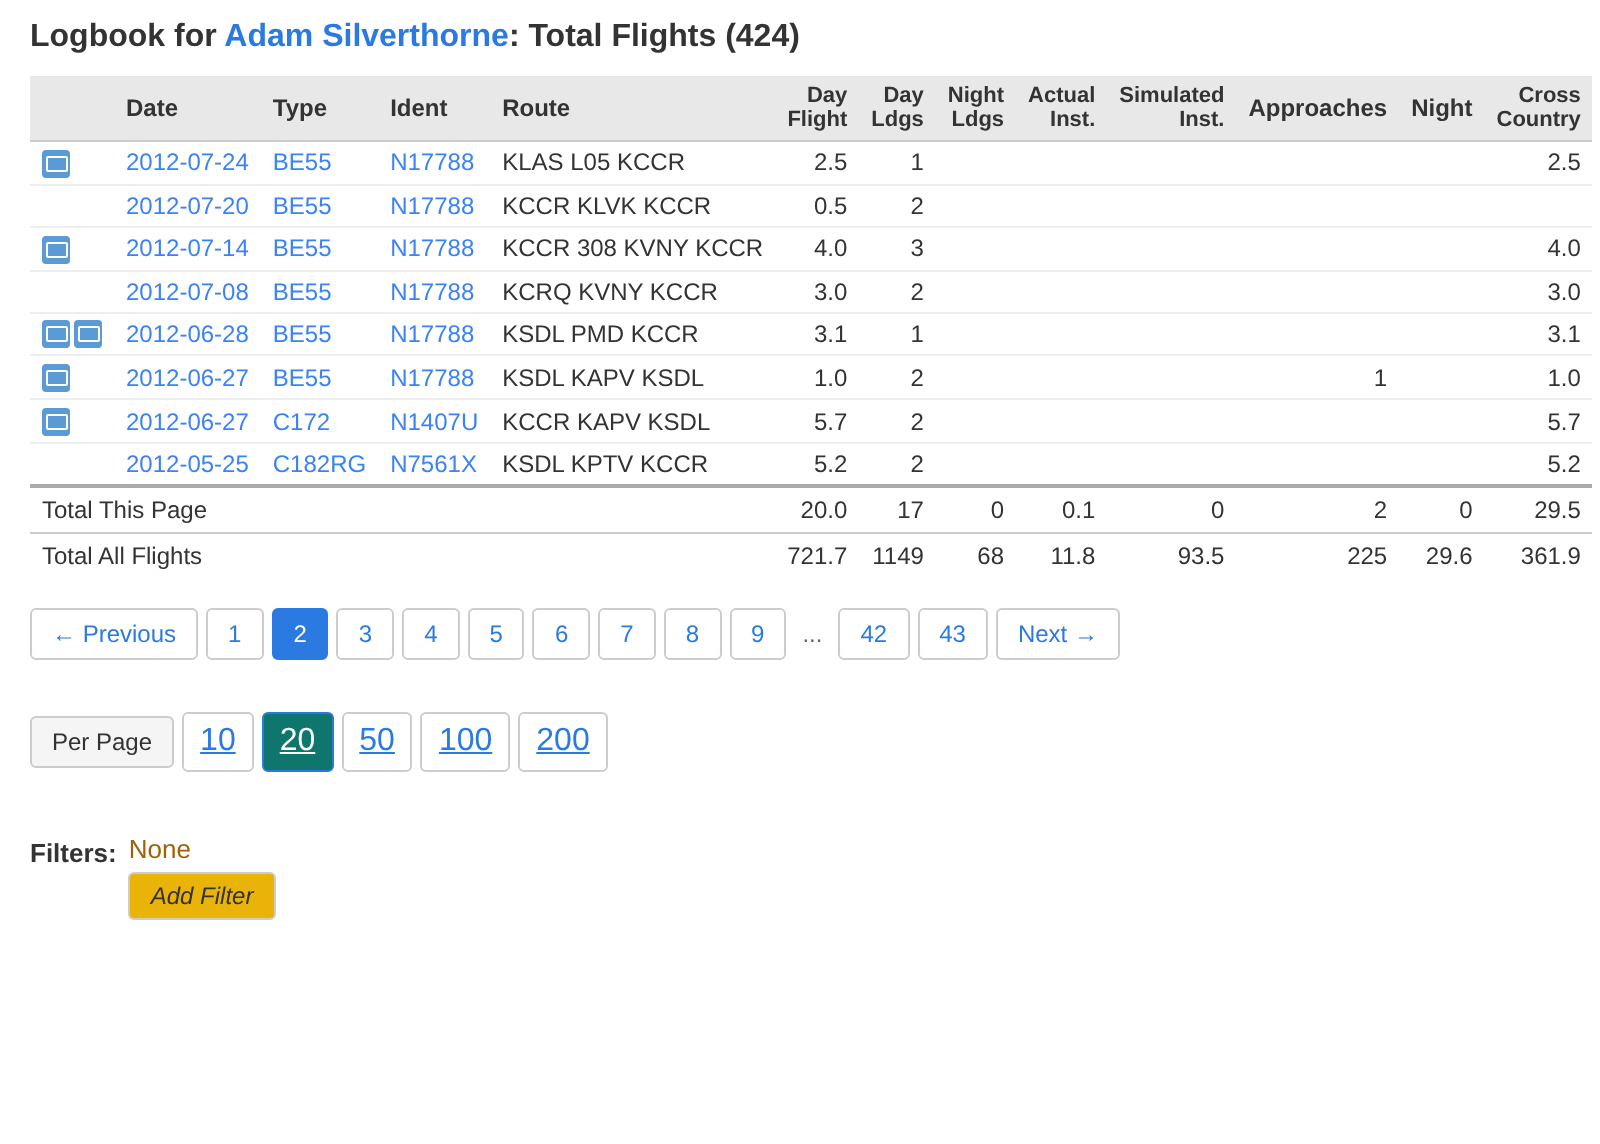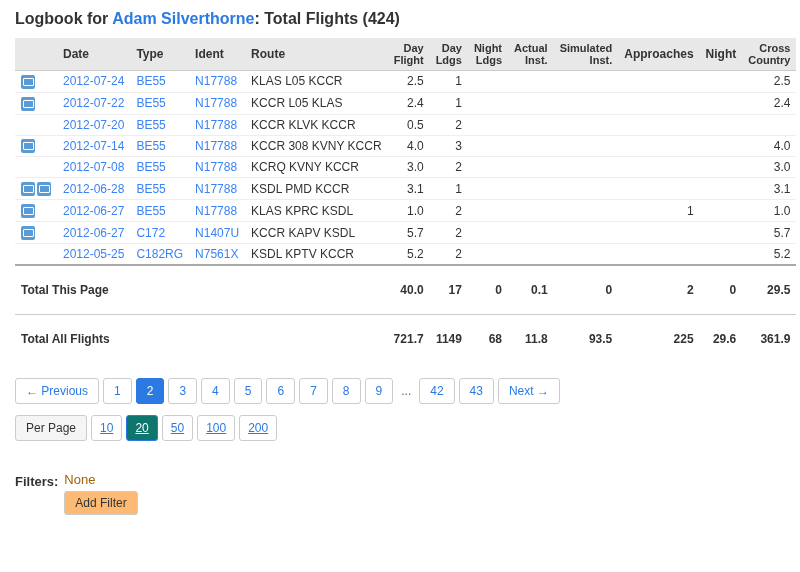--- a/index.html
+++ b/index.html
@@ -72,22 +72,22 @@
     .row-icon::after {
       content: '';
       display: block;
       position: absolute;
       top: 3px; left: 2px;
       width: 9px; height: 6px;
       border: 1.5px solid #fff;
       border-radius: 1px;
     }
     tfoot tr td {
-      font-weight: bold;
-      padding: 17px 6px;
+      font-weight: normal;
+      padding: 4px 6px;
       border-top: 2px solid #aaa;
       text-align: right;
     }
     tfoot tr:first-child td {
       border-top: 2px solid #aaa;
     }
     tfoot tr:last-child td {
       border-top: 1px solid #ccc;
     }
     tfoot td.left {
@@ -123,42 +123,42 @@
     .page-btn.nav {
       color: #2a7ae2;
     }
     .page-ellipsis {
       padding: 5px 4px;
       color: #666;
     }
 
     
     .perpage-section {
-      margin-top: 11px;
+      margin-top: 26px;
       display: flex;
       align-items: center;
       gap: 4px;
     }
     .perpage-label {
       padding: 5px 10px;
       border: 1px solid #ccc;
       border-radius: 3px;
       background: #f5f5f5;
       color: #333;
       font-size: 12px;
     }
     .perpage-btn {
       display: inline-block;
       padding: 5px 8px;
       border: 1px solid #ccc;
       border-radius: 3px;
       cursor: pointer;
       color: #2a7ae2;
       background: #fff;
-      font-size: 12px;
+      font-size: 16px;
       text-align: center;
     }
     .perpage-btn.active {
       background: #0f766e;
       color: #fff;
       border-color: #2a7ae2;
     }
 
     
     .filters-section {
@@ -176,24 +176,25 @@
       color: #a16207;
       font-size: 13px;
       padding-top: 2px;
     }
     .add-filter-btn {
       display: block;
       margin-top: 4px;
       padding: 4px 10px;
       border: 1px solid #ccc;
       border-radius: 3px;
-      background: #fdba74;
+      background: #eab308;
       cursor: pointer;
       font-size: 12px;
       color: #333;
+      font-style: italic;
     }
   </style>
 </head>
 <body>
 
 <div class="page-container">
   <h1>
     <span>Logbook for </span><span class="name">Adam Silverthorne</span><span>: Total Flights (424)</span>
   </h1>
 
@@ -225,35 +226,20 @@
           <td>2.5</td>
           <td>1</td>
           <td></td>
           <td></td>
           <td></td>
           <td></td>
           <td></td>
           <td>2.5</td>
         </tr>
         <tr>
-          <td class="left icon-cell"><span class="row-icon"></span></td>
-          <td class="left"><a href="#">2012-07-22</a></td>
-          <td class="left"><a href="#">BE55</a></td>
-          <td class="left"><a href="#">N17788</a></td>
-          <td class="left">KCCR L05 KLAS</td>
-          <td>2.4</td>
-          <td>1</td>
-          <td></td>
-          <td></td>
-          <td></td>
-          <td></td>
-          <td></td>
-          <td>2.4</td>
-        </tr>
-        <tr>
           <td class="left icon-cell"></td>
           <td class="left"><a href="#">2012-07-20</a></td>
           <td class="left"><a href="#">BE55</a></td>
           <td class="left"><a href="#">N17788</a></td>
           <td class="left">KCCR KLVK KCCR</td>
           <td>0.5</td>
           <td>2</td>
           <td></td>
           <td></td>
           <td></td>
@@ -304,21 +290,21 @@
           <td></td>
           <td></td>
           <td></td>
           <td>3.1</td>
         </tr>
         <tr>
           <td class="left icon-cell"><span class="row-icon"></span></td>
           <td class="left"><a href="#">2012-06-27</a></td>
           <td class="left"><a href="#">BE55</a></td>
           <td class="left"><a href="#">N17788</a></td>
-          <td class="left">KLAS KPRC KSDL</td>
+          <td class="left">KSDL KAPV KSDL</td>
           <td>1.0</td>
           <td>2</td>
           <td></td>
           <td></td>
           <td></td>
           <td>1</td>
           <td></td>
           <td>1.0</td>
         </tr>
         <tr>
@@ -351,21 +337,21 @@
           <td></td>
           <td>5.2</td>
         </tr>
       </tbody>
     <tfoot>
       <tr id="total-page-row">
         <td colspan="2" class="left">Total This Page</td>
         <td></td>
         <td></td>
         <td></td>
-        <td>40.0</td>
+        <td>20.0</td>
         <td>17</td>
         <td>0</td>
         <td>0.1</td>
         <td>0</td>
         <td>2</td>
         <td>0</td>
         <td>29.5</td>
       </tr>
       <tr id="total-all-row">
         <td colspan="2" class="left">Total All Flights</td>

